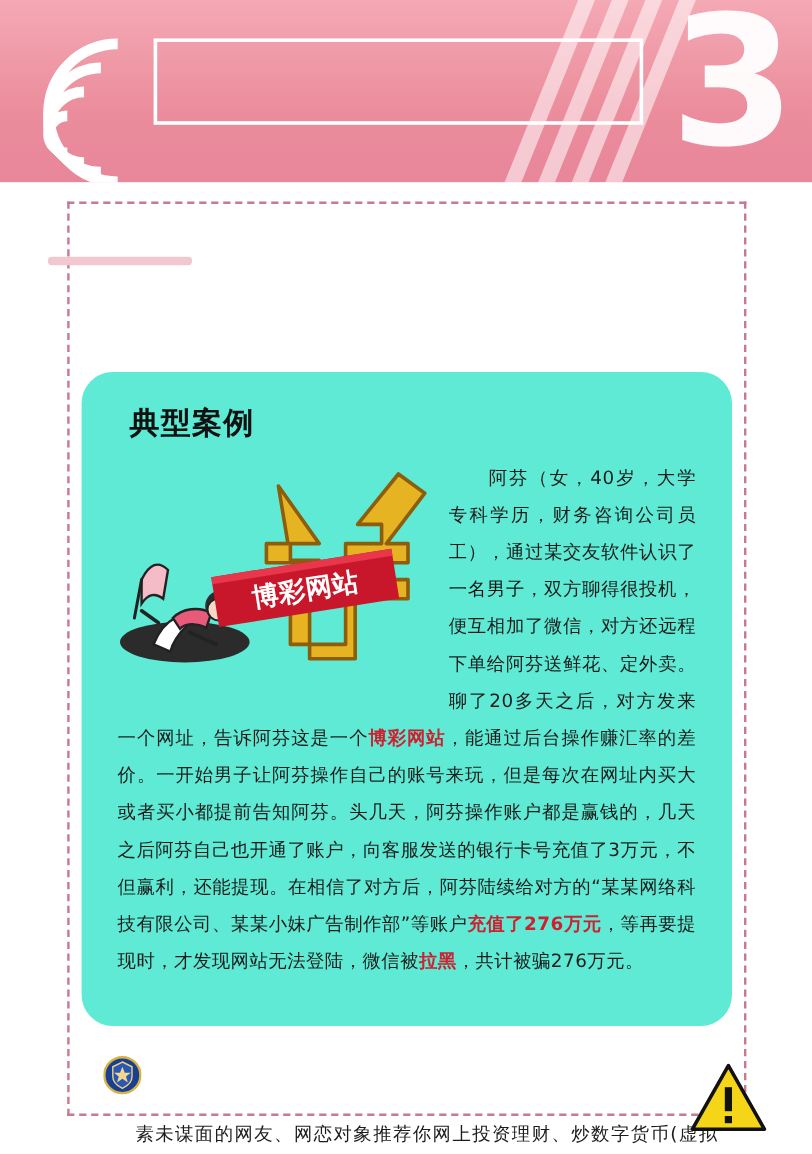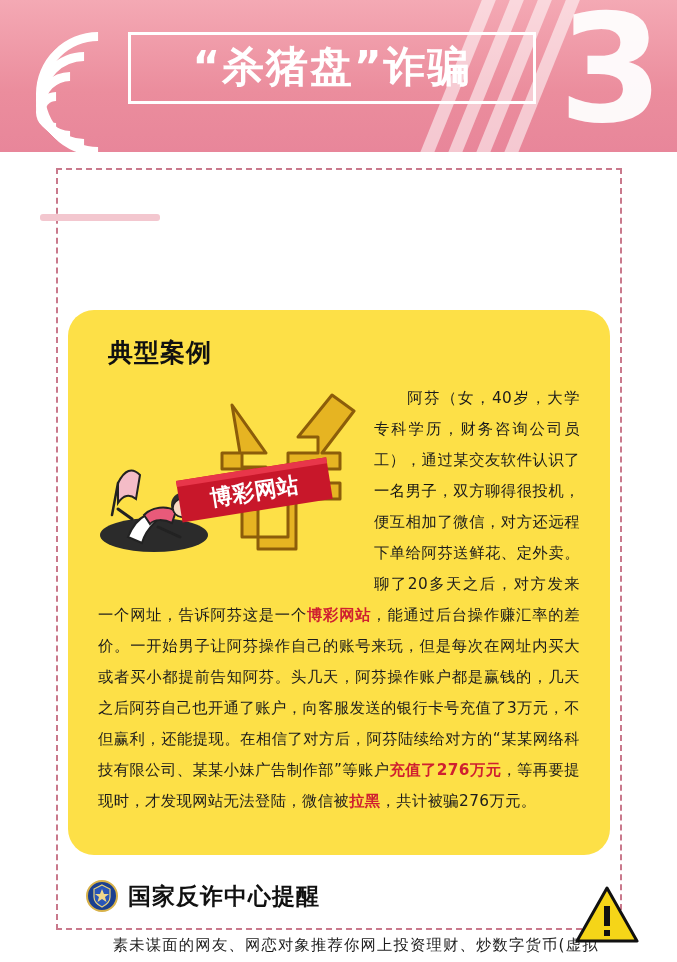--- a/index.html
+++ b/index.html
@@ -113,21 +113,21 @@
     box-sizing: border-box;
   }
 
   
   .case-card {
     position: absolute;
     left: 68px;
     top: 158px;
     width: 542px;
     height: 545px;
-    background: #fde047;
+    background: #5eead4;
     border-radius: 26px;
     box-sizing: border-box;
     padding: 26px 30px 0 30px;
   }
   .case-title {
     font-size: 25px;
     font-weight: bold;
     color: #111111;
     letter-spacing: 1px;
     font-family: "DejaVu Sans", sans-serif;
@@ -242,21 +242,20 @@
   <div class="big-number">3</div>
 
   <div class="wifi-icon">
     <div class="wifi-arc a4"></div>
     <div class="wifi-arc a3"></div>
     <div class="wifi-arc a2"></div>
     <div class="wifi-arc a1"></div>
   </div>
 
   <div class="title-box"></div>
-  <div class="title-text">“杀猪盘”诈骗</div>
 </div>
 
 <div class="page-body">
 
   <div class="dashed-frame"></div>
 
   <div class="case-card">
     <div class="case-title">典型案例</div>
 
     <div class="case-text">
@@ -297,21 +296,20 @@
 
   <div class="reminder-title-underline"></div>
   <div class="reminder-head">
     <div class="badge-icon">
       <svg width="32" height="32" viewBox="0 0 32 32" xmlns="http://www.w3.org/2000/svg">
         <circle cx="16" cy="16" r="15" fill="#1b3f8f" stroke="#d8b24a" stroke-width="2"></circle>
         <path d="M16 5 L24 9 V17 C24 22 20 25 16 27 C12 25 8 22 8 17 V9 Z" fill="#2a56b8" stroke="#e8d27a" stroke-width="1.2"></path>
         <path d="M16 9 L18 14 H23 L19 17 L20.5 22 L16 19 L11.5 22 L13 17 L9 14 H14 Z" fill="#f2d98a"></path>
       </svg>
     </div>
-    <div class="reminder-title">国家反诈中心提醒</div>
   </div>
 
   <div class="reminder-body">
     <div><span class="indent"></span><span>素未谋面的网友、网恋对象推荐你网上投资理财、炒数字货币(虚拟币)、网购彩票、博彩赚钱的都是骗子！你当他（她）是神，他（她）当你是猪！</span></div>
 
   </div>
 
   <div class="warn-triangle">
     <svg width="64" height="58" viewBox="0 0 64 58" xmlns="http://www.w3.org/2000/svg">
       <path d="M32 2 L62 55 L2 55 Z" fill="#f5d518" stroke="#111111" stroke-width="3" stroke-linejoin="round"></path>

